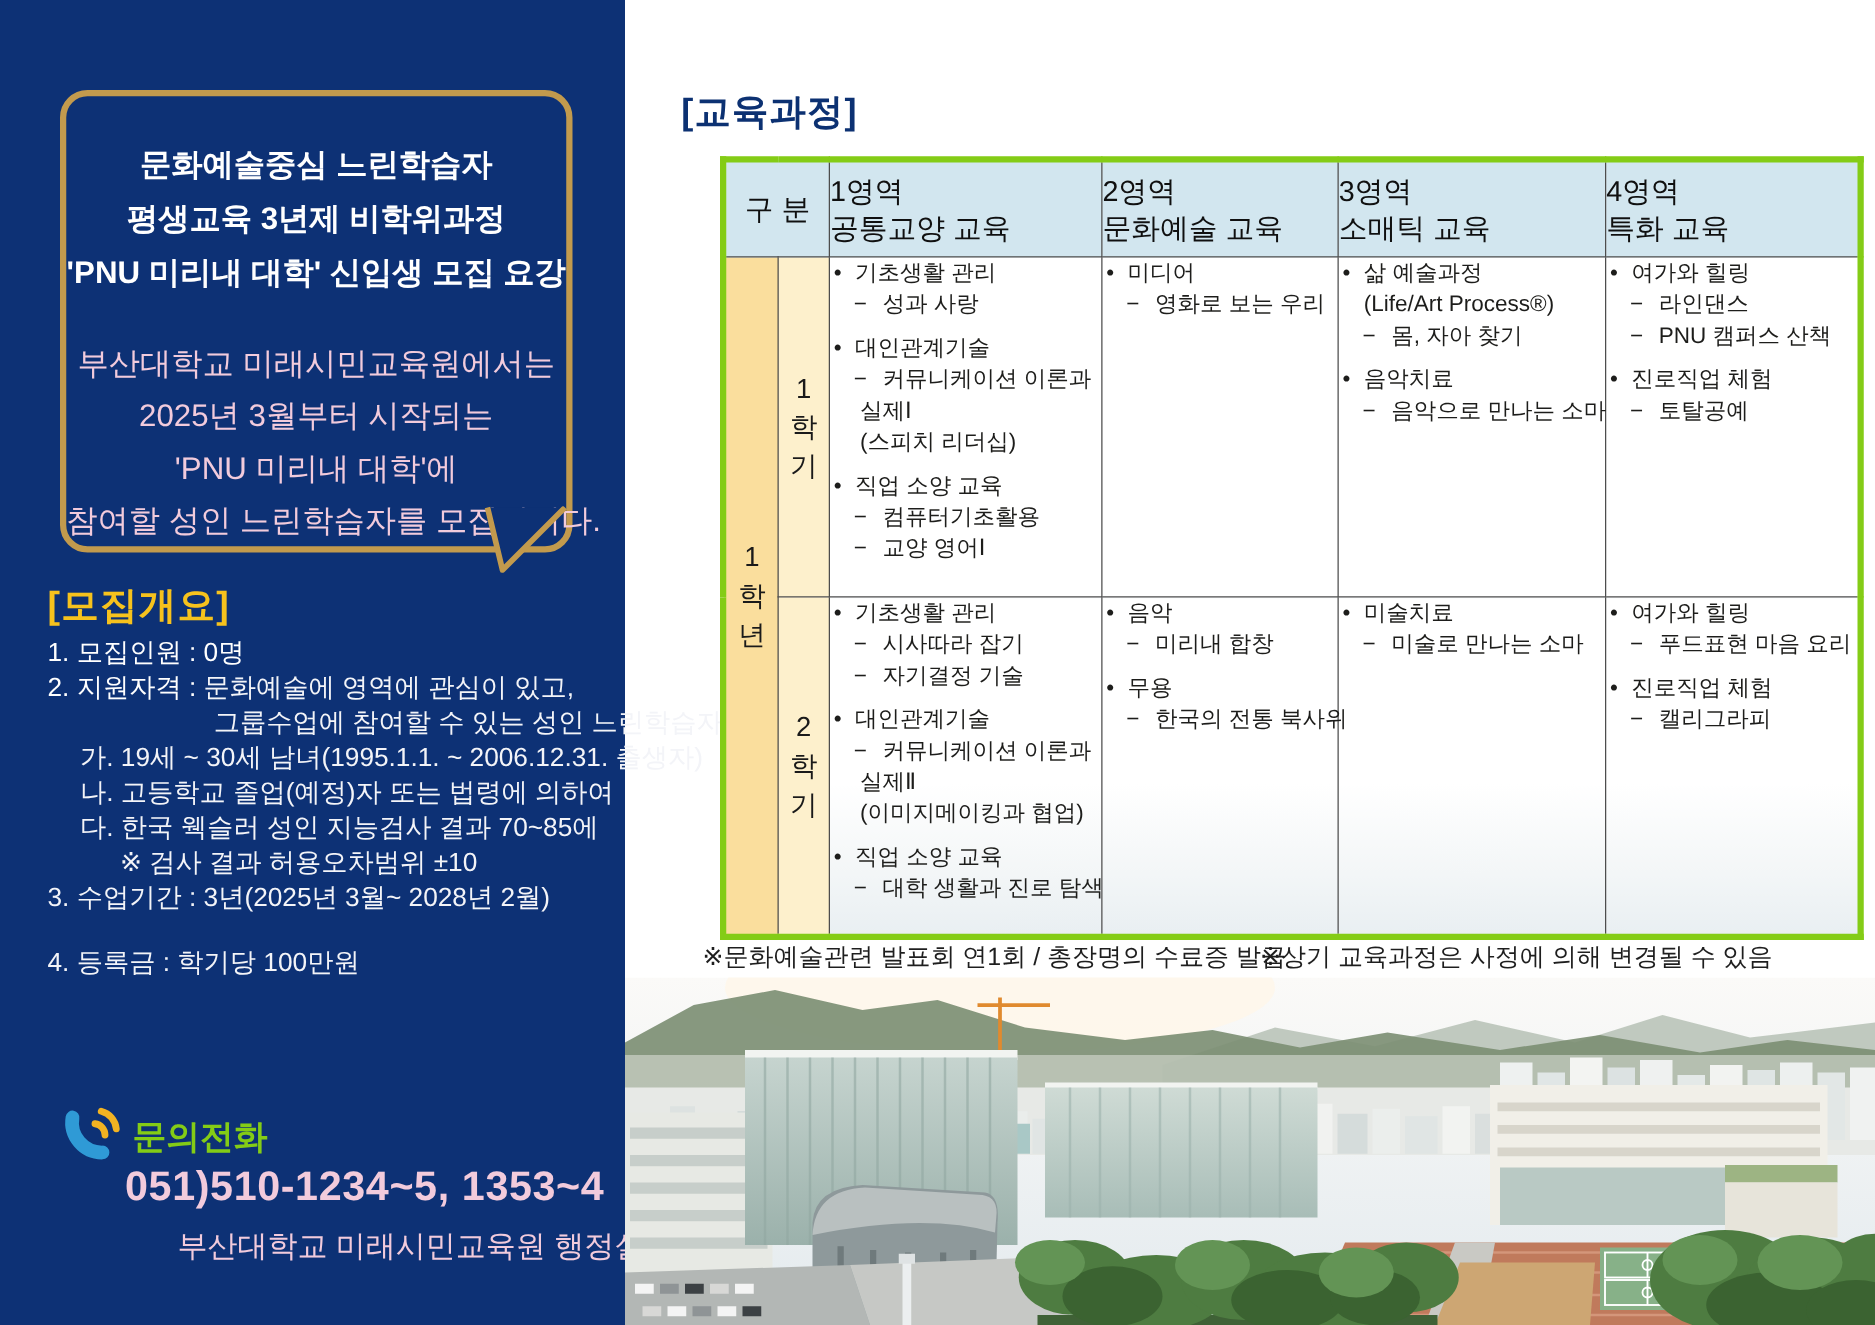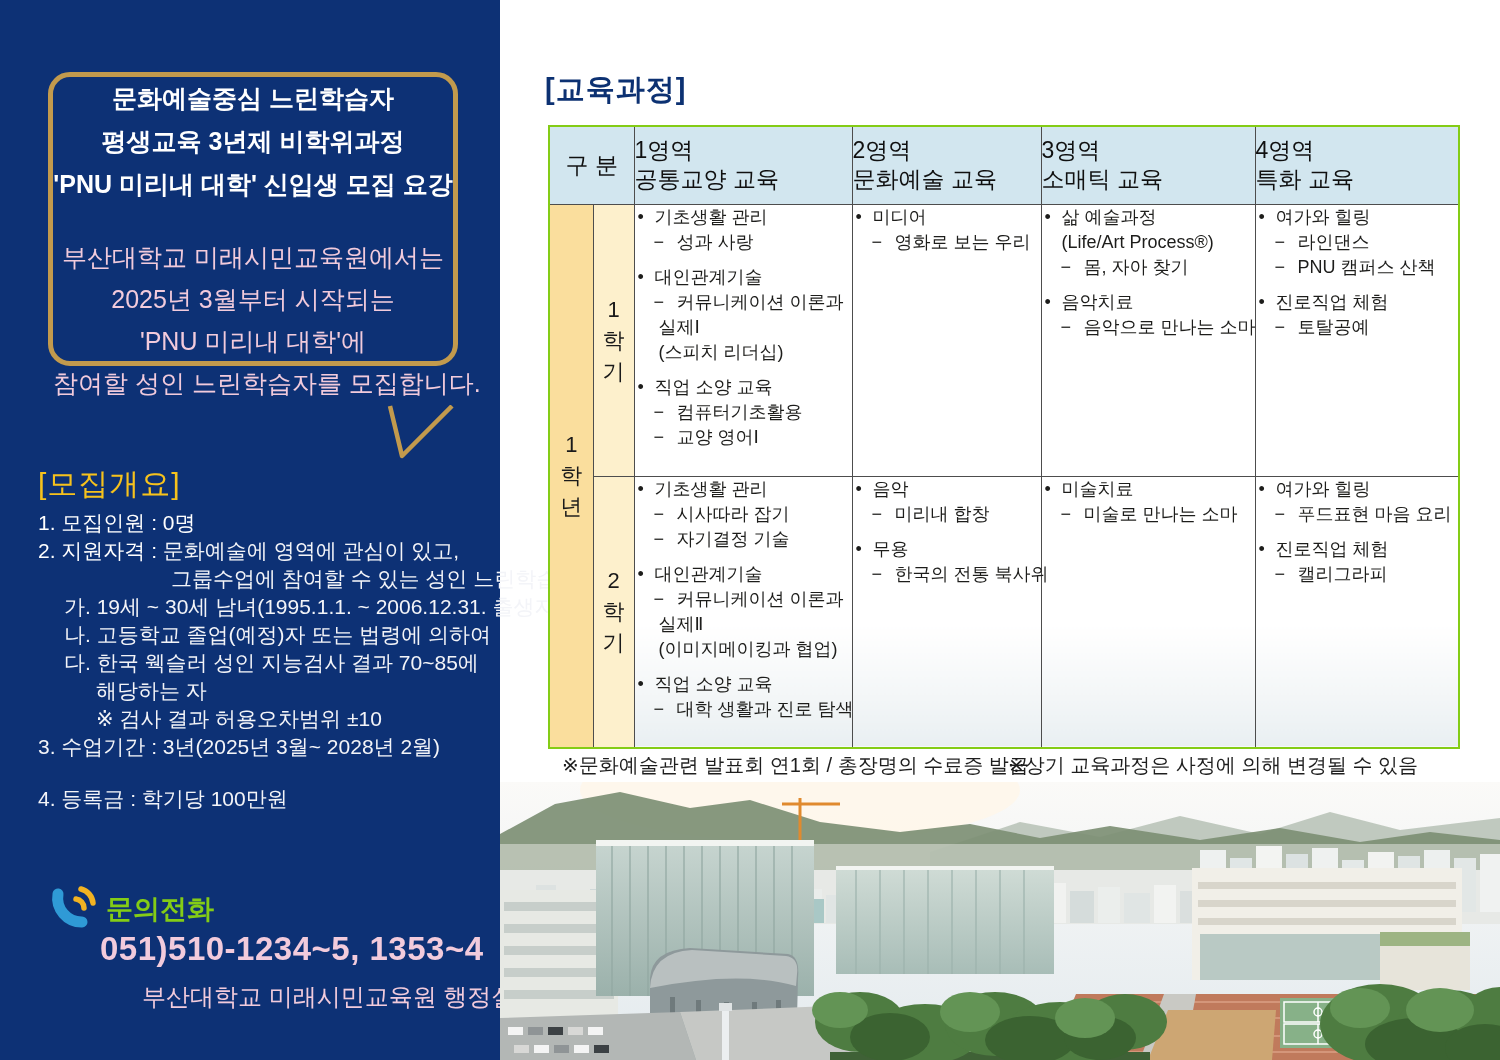--- a/index.html
+++ b/index.html
@@ -2,45 +2,45 @@
 <html><head>
 <meta charset="utf-8">
 <style>
   html,body{margin:0;padding:0;}
   body{width:1500px;height:1060px;position:relative;overflow:hidden;
        font-family:"Liberation Sans","DejaVu Sans",sans-serif;background:#ffffff;}
   .page{position:absolute;inset:0;width:1500px;height:1060px;}
 
   
   .sidebar{position:absolute;left:0;top:0;width:500px;height:1060px;background:#0d3175;}
-  .bubble{position:absolute;left:48px;top:72px;width:410px;height:294px;
+  .bubble{position:absolute;left:48px;top:72px;width:410px;height:370px;
           box-sizing:border-box;border:5px solid #c29a4d;border-radius:22px;
-          text-align:center;}
+          text-align:center;padding-top:34px;}
   .bt-line{color:#ffffff;font-weight:bold;font-size:25px;line-height:43px;white-space:nowrap;}
   .bb-wrap{margin-top:30px;}
   .bb-line{color:#f2cbdc;font-size:25px;line-height:42px;white-space:nowrap;}
   .tail{position:absolute;left:386px;top:405px;width:72px;height:56px;}
 
-  .recruit-title{position:absolute;left:38px;top:464px;font-size:30px;font-weight:normal;
+  .recruit-title{position:absolute;left:38px;top:464px;font-size:30px;font-weight:bold;
                  color:#f6c21d;letter-spacing:1px;}
   .recruit{position:absolute;left:38px;top:512px;width:460px;}
   .rline{color:#f3f4f8;font-size:21px;line-height:22px;margin-bottom:6px;white-space:nowrap;}
   .rline .rb{font-weight:normal;color:#ffffff;}
 
   .contact-icon{position:absolute;left:46px;top:884px;width:52px;height:52px;}
   .contact-title{position:absolute;left:106px;top:891px;font-size:27px;font-weight:bold;color:#84cc16;}
   .contact-phone{position:absolute;left:100px;top:930px;font-size:33px;font-weight:bold;
                  color:#f2cbdc;letter-spacing:.5px;white-space:nowrap;}
   .contact-dept{position:absolute;left:102px;top:981px;font-size:24px;color:#f2cbdc;white-space:nowrap;margin-left:40px;}
 
   
   .cur-title{position:absolute;left:545px;top:70px;font-size:29px;font-weight:bold;
              color:#0c3172;letter-spacing:1px;}
   .table-root{position:absolute;left:548px;top:125px;}
-  table.cur{border-collapse:collapse;table-layout:fixed;width:910px;border:2px solid #84cc16;}
+  table.cur{border-collapse:collapse;table-layout:fixed;width:910px;border:5px solid #84cc16;margin-left:28px;}
   table.cur th,table.cur td{border:1px solid #4d4d4d;padding:0;}
   table.cur thead tr{height:78px;}
   table.cur tbody tr{height:272px;}
   th.hd{background:#d2e6ef;font-weight:normal;color:#101010;font-size:23px;vertical-align:middle;
         border-bottom:2px solid #3a3a3a;}
   th.hd .h1,th.hd .h2{line-height:29px;text-align:left;}
   td.year{background:#fade9d;vertical-align:middle;text-align:center;}
   td.sem{background:#fdf0cc;vertical-align:middle;text-align:center;}
   .vlabel{font-size:22px;color:#1a1a1a;line-height:31px;white-space:pre-line;}
   td.cell{background:#ffffff;vertical-align:top;padding:16px 4px 8px 10px;}
@@ -84,21 +84,20 @@
     </svg>
 
     <div class="recruit-title">[모집개요]</div>
     <div class="recruit">
         <div class="rline" style="padding-left: 0px;"><span class="rb">1. 모집인원 : 0명</span></div>
         <div class="rline" style="padding-left: 0px;"><span class="rb">2. 지원자격 : </span><span>문화예술에 영역에 관심이 있고,</span></div>
         <div class="rline" style="padding-left: 133px;"><span>그룹수업에 참여할 수 있는 성인 느린학습자</span></div>
         <div class="rline" style="padding-left: 26px;"><span>가. 19세 ~ 30세 남녀(1995.1.1. ~ 2006.12.31. 출생자)</span></div>
         <div class="rline" style="padding-left: 26px;"><span>나. 고등학교 졸업(예정)자 또는 법령에 의하여</span></div>
         <div class="rline" style="padding-left: 26px;"><span>다. 한국 웩슬러 성인 지능검사 결과 70~85에</span></div>
-        <div class="rline" style="padding-left: 58px;"><span>해당하는 자</span></div>
         <div class="rline" style="padding-left: 58px;"><span>※ 검사 결과 허용오차범위 ±10</span></div>
         <div class="rline" style="padding-left: 0px;"><span>3. 수업기간 : 3년(2025년 3월~ 2028년 2월)</span></div>
         <div class="rline" style="padding-left: 0px; margin-top: 30px;"><span>4. 등록금 : 학기당 100만원</span></div>
       </div>
 
     <svg class="contact-icon" viewBox="0 0 52 52">
       <path d="M12 10 a24 24 0 0 0 24 28" stroke="#2f9ad6" stroke-width="11" fill="none" stroke-linecap="round"></path>
       <path d="M30 15 a9 9 0 0 1 8 9" stroke="#f2b322" stroke-width="5.5" fill="none" stroke-linecap="round"></path>
       <path d="M35 5 a16 16 0 0 1 12 14" stroke="#f2b322" stroke-width="5.5" fill="none" stroke-linecap="round"></path>
     </svg>

